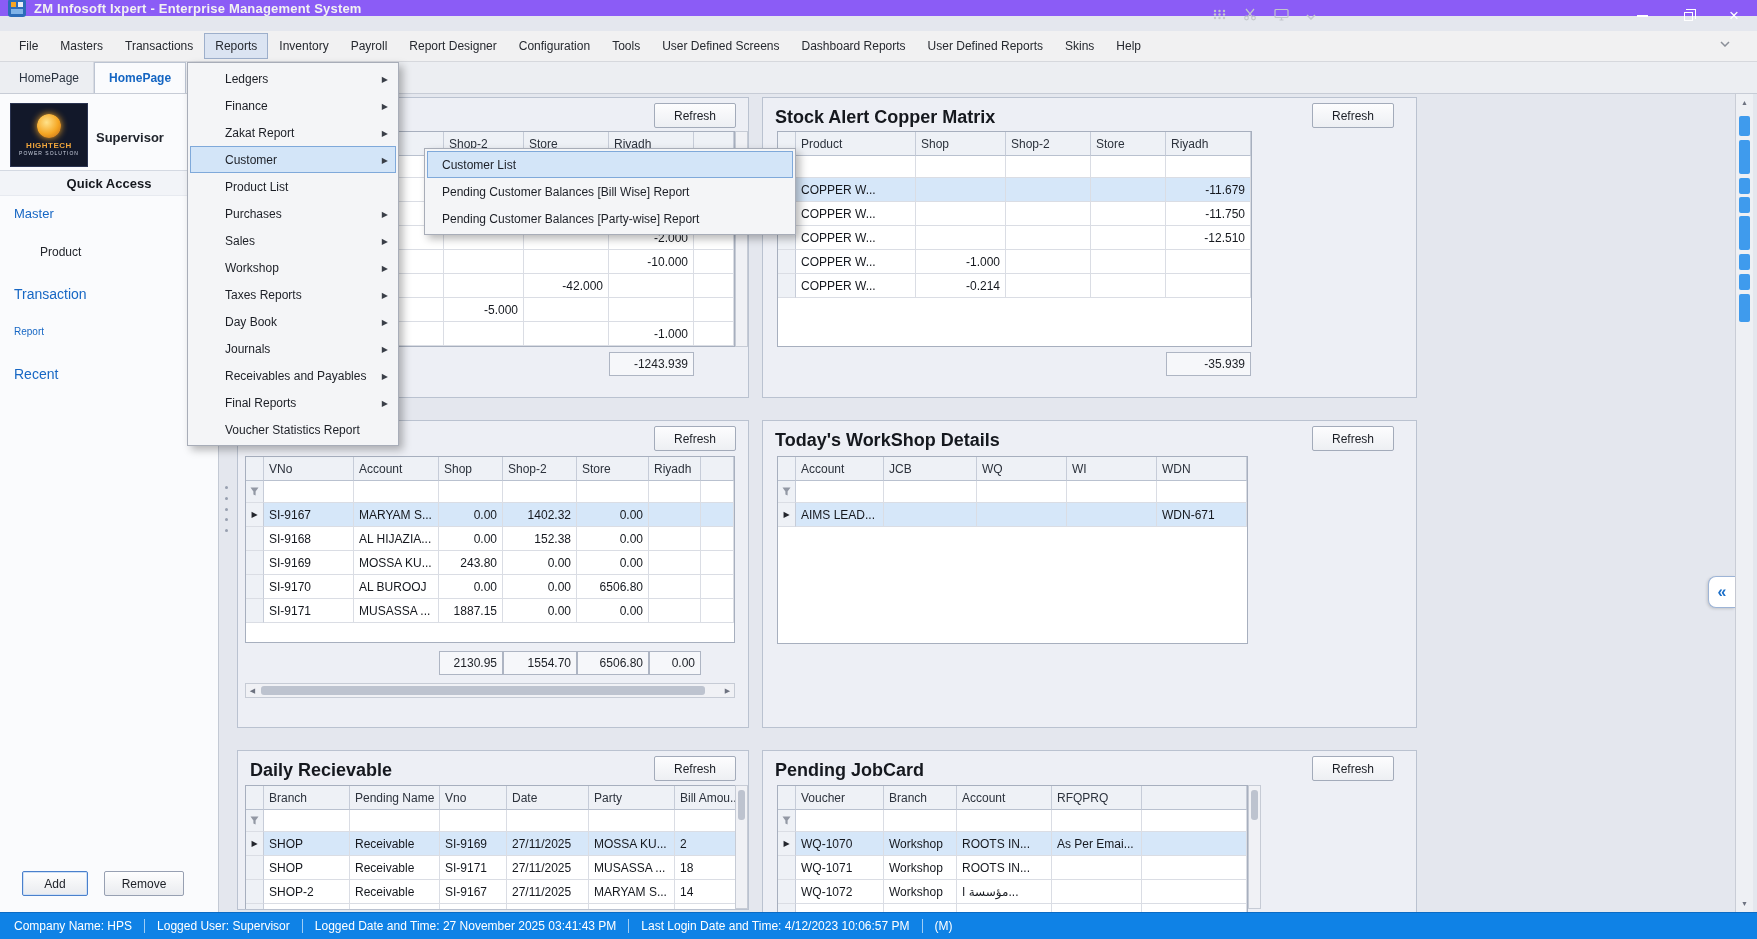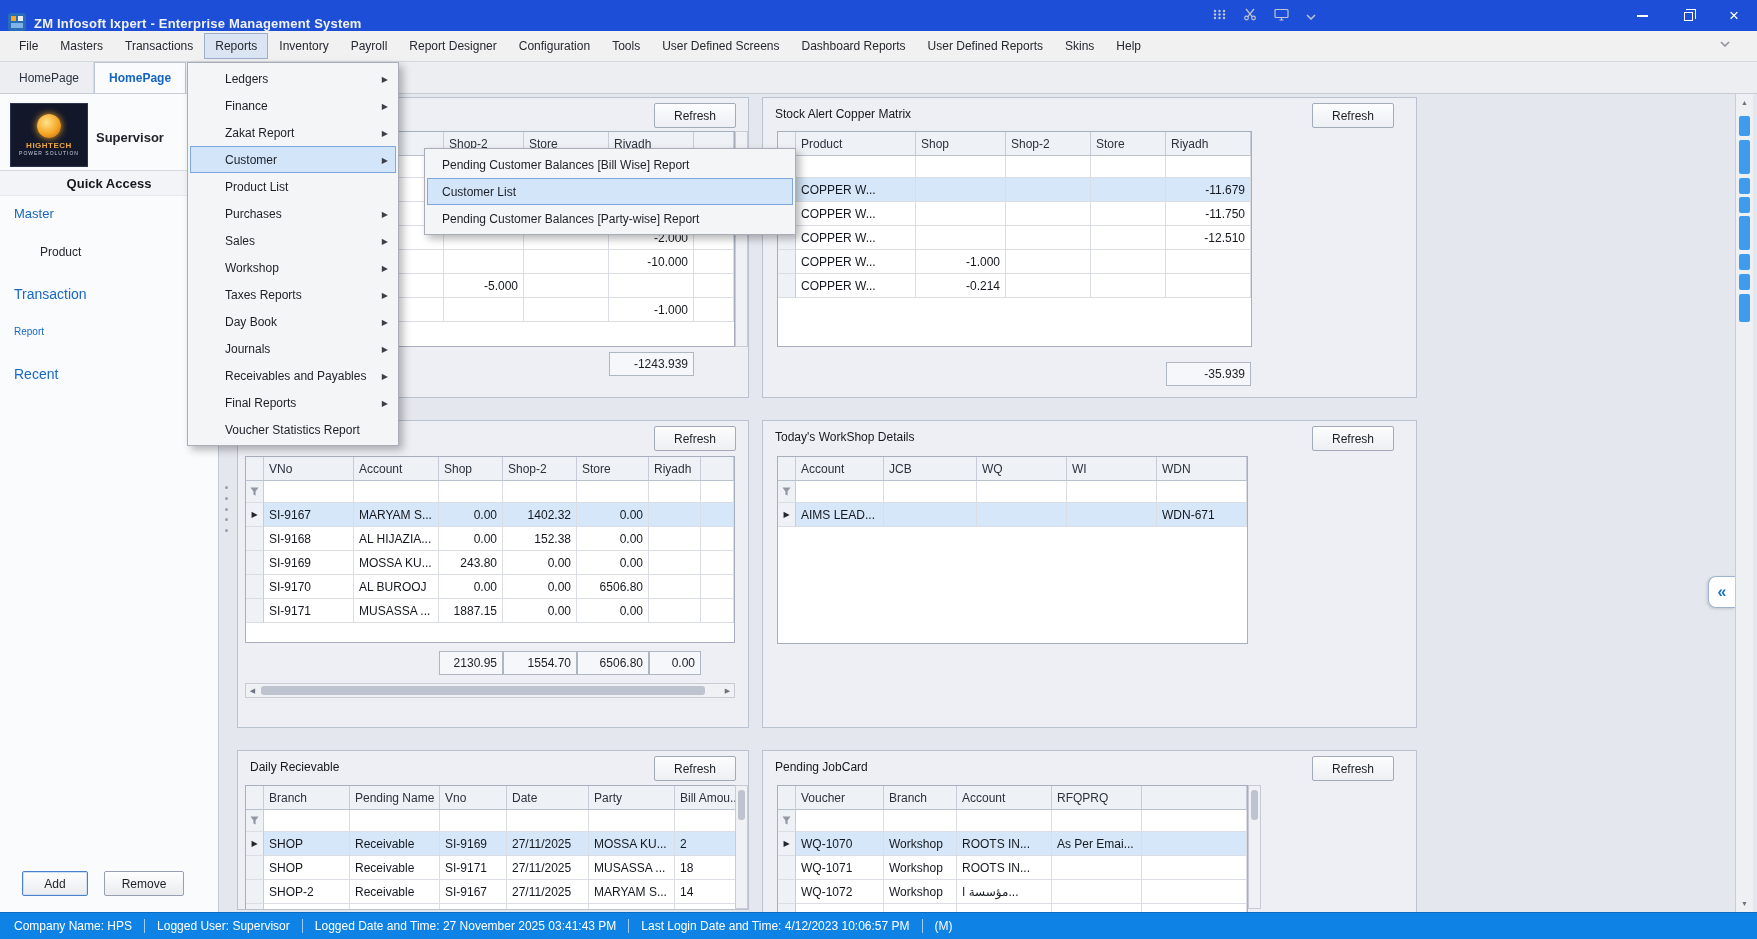--- a/index.html
+++ b/index.html
@@ -1,20 +1,20 @@
 <!DOCTYPE html>
 <html><head>
 <meta charset="utf-8">
 <style>
 *{margin:0;padding:0;box-sizing:border-box}
 html,body{width:1757px;height:939px;overflow:hidden}
 body{position:relative;background:#e4e7ee;font-family:"Liberation Sans","DejaVu Sans",sans-serif;font-size:12px;color:#1b1e24}
 
 
-#titlebar{position:absolute;left:0;top:0;width:1757px;height:31px;background:#1d4ed8;display:flex;align-items:flex-end;z-index:40}
+#titlebar{position:absolute;left:0;top:0;width:1757px;height:16px;background:#8b5cf6;display:flex;align-items:center;z-index:40}
 #app-icon{width:18px;height:18px;margin:0 8px 0 8px;flex:0 0 auto}
 #title-text{color:#f2f2f2;font-size:13px;font-weight:700;letter-spacing:.2px}
 #qat{position:absolute;left:1213px;top:0;height:31px;display:flex;align-items:center;gap:17px}
 #winbtns{position:absolute;right:0;top:0;height:31px;display:flex}
 .winbtn{width:46px;height:31px;display:flex;align-items:center;justify-content:center;background:transparent;border:none}
 .g-min{width:11px;height:2px;background:#fff}
 .g-rest{width:9px;height:9px;border:1px solid #fff;position:relative;margin-top:2px}
 .g-rest::before{content:"";position:absolute;left:1px;bottom:1px;width:9px;height:9px;border-top:1px solid #fff;border-right:1px solid #fff}
 .g-close{color:#fff;font-size:17px;line-height:1}
 .g-close::after{content:"×"}
@@ -44,21 +44,21 @@
 .nav-report{position:absolute;left:14px;top:232px;color:#1767c4;font-size:10px}
 .nav-recent{position:absolute;left:14px;top:272px;color:#1767c4;font-size:14px}
 .side-btn{position:absolute;width:66px;height:25px;background:linear-gradient(#fefefe,#e9ebef);border:1px solid #97a0b2;border-radius:2px;font:12px "Liberation Sans",sans-serif;color:#1c1f26;display:flex;align-items:center;justify-content:center}
 #btn-add{left:22px;top:777px;border-color:#4a80cc;box-shadow:inset 0 0 0 1px #cfe0f5}
 #btn-remove{left:104px;top:777px;width:80px}
 #grip{position:absolute;left:222px;top:486px;width:8px;height:46px;display:flex;flex-direction:column;align-items:center;justify-content:space-between;z-index:6}
 #grip i{width:3px;height:3px;border-radius:50%;background:#98a0b0}
 
 
 .panel{position:absolute;background:#edeff5;border:1px solid #bac2d0;overflow:hidden;z-index:4}
-.panel-title{position:absolute;left:12px;top:9px;font-weight:400;font-size:12px;color:#15181e;white-space:nowrap}
+.panel-title{position:absolute;left:12px;top:9px;font-weight:700;font-size:18px;color:#15181e;white-space:nowrap}
 .refresh-btn{position:absolute;top:5px;width:82px;height:25px;background:linear-gradient(#fdfdfe,#edeff3);border:1px solid #a3abba;border-radius:2px;font:12px "Liberation Sans",sans-serif;color:#1c1f26;display:flex;align-items:center;justify-content:center}
 .grid-wrap{position:absolute;background:#fff;border:1px solid #a7afbe;display:flex;flex-direction:column;overflow:hidden}
 .grow{display:flex;flex:0 0 auto}
 .gcell{flex:0 0 auto;display:flex;align-items:center;height:24px;padding:0 5px;border-right:1px solid #dadde4;border-bottom:1px solid #dadde4;overflow:hidden;white-space:nowrap;color:#15181e}
 .gcell.r{justify-content:flex-end}
 .ghead .gcell{background:#eef1f6;border-right:1px solid #c6ccd8;border-bottom:1px solid #b9c1cf;color:#2c323c}
 .gfilter .gcell{height:22px}
 .gind{flex:0 0 auto;display:flex;align-items:center;justify-content:center;background:#eef1f6;border-right:1px solid #c6ccd8;border-bottom:1px solid #dadde4}
 .ghead .gind{border-bottom:1px solid #b9c1cf}
 .grow.sel .gcell{background:#d6e7f9}
@@ -265,20 +265,29 @@
         <div class="gcell" style="width: 85px; height: 24px;"></div>
         <div class="gcell r" style="width: 80px; height: 24px;"></div>
         <div class="gcell r" style="width: 85px; height: 24px;"></div>
         <div class="gcell r" style="width: 85px; height: 24px;">-10.000</div>
         <div class="gcell" style="width: 40px; height: 24px;"></div>
       </div>
       <div class="grow">
         <div class="gind" style="width: 18px; height: 24px;"></div>
         <div class="gcell" style="width: 95px; height: 24px;"></div>
         <div class="gcell" style="width: 85px; height: 24px;"></div>
+        <div class="gcell r" style="width: 80px; height: 24px;"></div>
+        <div class="gcell r" style="width: 85px; height: 24px;">-42.000</div>
+        <div class="gcell r" style="width: 85px; height: 24px;"></div>
+        <div class="gcell" style="width: 40px; height: 24px;"></div>
+      </div>
+      <div class="grow">
+        <div class="gind" style="width: 18px; height: 24px;"></div>
+        <div class="gcell" style="width: 95px; height: 24px;"></div>
+        <div class="gcell" style="width: 85px; height: 24px;"></div>
         <div class="gcell r" style="width: 80px; height: 24px;">-5.000</div>
         <div class="gcell r" style="width: 85px; height: 24px;"></div>
         <div class="gcell r" style="width: 85px; height: 24px;"></div>
         <div class="gcell" style="width: 40px; height: 24px;"></div>
       </div>
       <div class="grow">
         <div class="gind" style="width: 18px; height: 24px;"></div>
         <div class="gcell" style="width: 95px; height: 24px;"></div>
         <div class="gcell" style="width: 85px; height: 24px;"></div>
         <div class="gcell r" style="width: 80px; height: 24px;"></div>
@@ -355,21 +364,21 @@
       <div class="grow">
         <div class="gind" style="width: 18px; height: 24px;"></div>
         <div class="gcell" style="width: 120px; height: 24px;">COPPER W...</div>
         <div class="gcell r" style="width: 90px; height: 24px;">-0.214</div>
         <div class="gcell r" style="width: 85px; height: 24px;"></div>
         <div class="gcell r" style="width: 75px; height: 24px;"></div>
         <div class="gcell r" style="width: 85px; height: 24px;"></div>
       </div>
       <div class="gfiller"></div>
     </div>
-  <div class="gfoot-band" style="left: 14px; top: 253px; width: 475px; margin-top: 10px;">
+  <div class="gfoot-band" style="left: 14px; top: 253px; width: 475px;">
       <div class="gfoot-box" style="left: 389px; width: 85px;">-35.939</div>
     </div>
 </div>
 
 <div class="panel" style="left:237px;top:420px;width:512px;height:308px">
   <div class="panel-title"></div>
   <button class="refresh-btn" style="right:12px">Refresh</button>
   <div class="grid-wrap" style="left: 7px; top: 35px; height: 187px; width: 490px;">
       <div class="grow ghead">
         <div class="gind" style="width: 18px; height: 24px;"></div>
@@ -695,26 +704,26 @@
       <span class="mi-arrow"></span>
     </div>
     <div class="menu-item">
       <span class="mi-label">Voucher Statistics Report</span>
 
     </div>
   </div>
 
 <div id="customer-submenu" class="dropdown">
 
-<div class="menu-item">
+<div class="menu-item hl">
+      <span class="mi-label">Customer List</span>
+
+    </div>
+    <div class="menu-item">
       <span class="mi-label">Pending Customer Balances [Bill Wise] Report</span>
-
-    </div>
-    <div class="menu-item hl">
-      <span class="mi-label">Customer List</span>
 
     </div>
     <div class="menu-item">
       <span class="mi-label">Pending Customer Balances [Party-wise] Report</span>
 
     </div>
   </div>
 
 <div id="statusbar">
 

